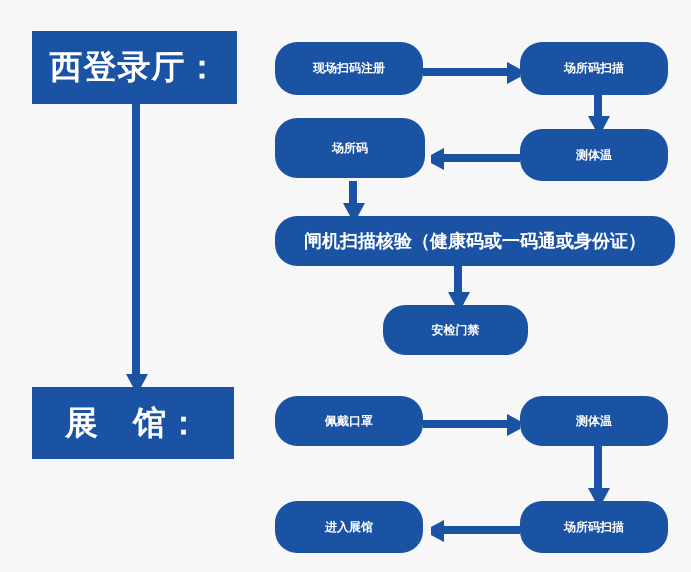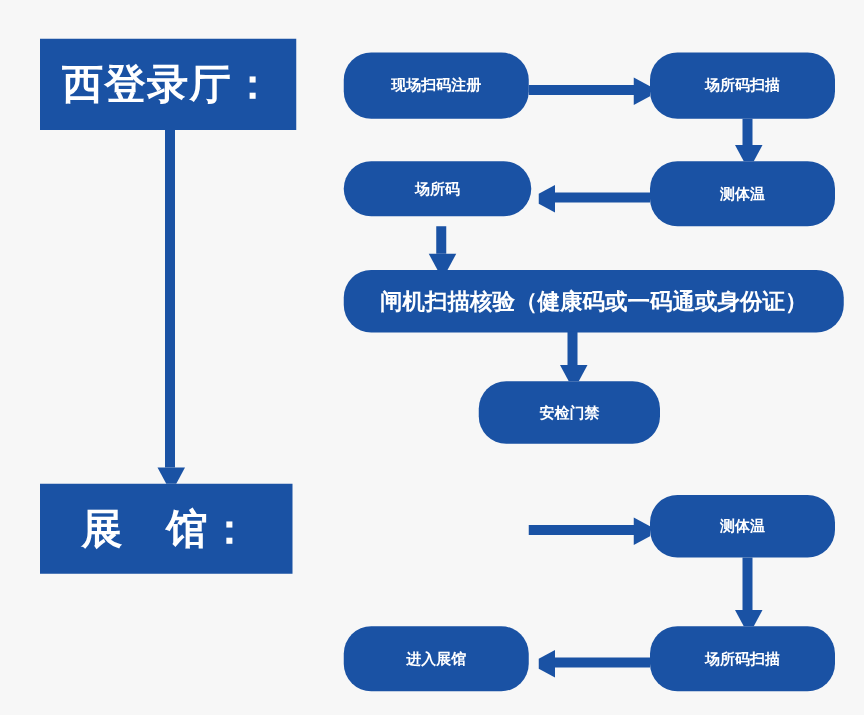--- a/index.html
+++ b/index.html
@@ -42,21 +42,21 @@
     font-weight: bold;
     border-radius: 22px;
     white-space: nowrap;
   }
   
   .rect-west { left: 24px; top: 23px;  width: 205px; height: 73px; }
   .rect-hall { left: 24px; top: 379px; width: 202px; height: 72px; }
   
   .a1 { left: 267px; top: 34px;  width: 148px; height: 53px; }
   .a2 { left: 512px; top: 34px;  width: 148px; height: 53px; }
-  .a3 { left: 267px; top: 121px; width: 150px; height: 44px; }
+  .a3 { left: 267px; top: 110px; width: 150px; height: 60px; }
   .a4 { left: 512px; top: 121px; width: 148px; height: 52px; }
   .a5 { left: 267px; top: 208px; width: 400px; height: 50px; font-size: 18px; }
   .a6 { left: 375px; top: 297px; width: 145px; height: 50px; }
   
   .b1 { left: 267px; top: 388px; width: 148px; height: 50px; }
   .b2 { left: 512px; top: 388px; width: 148px; height: 50px; }
   .b3 { left: 267px; top: 493px; width: 148px; height: 52px; }
   .b4 { left: 512px; top: 493px; width: 148px; height: 52px; }
   
   .arrow { position: absolute; }
@@ -109,20 +109,21 @@
   <div class="rect rect-west">西登录厅：</div>
   <div class="rect rect-hall">展　馆：</div>
 
   <div class="pill a1">现场扫码注册</div>
   <div class="pill a2">场所码扫描</div>
   <div class="pill a4">测体温</div>
   <div class="pill a3">场所码</div>
   <div class="pill a5">闸机扫描核验（健康码或一码通或身份证）</div>
   <div class="pill a6">安检门禁</div>
 
+  <div class="pill b1">佩戴口罩</div>
   <div class="pill b2">测体温</div>
   <div class="pill b4">场所码扫描</div>
   <div class="pill b3">进入展馆</div>
 
   <div class="arrow h right arr-a1-a2">
     <div class="line"></div>
     <div class="head"></div>
   </div>
   <div class="arrow v arr-a2-a4">
     <div class="line"></div>

